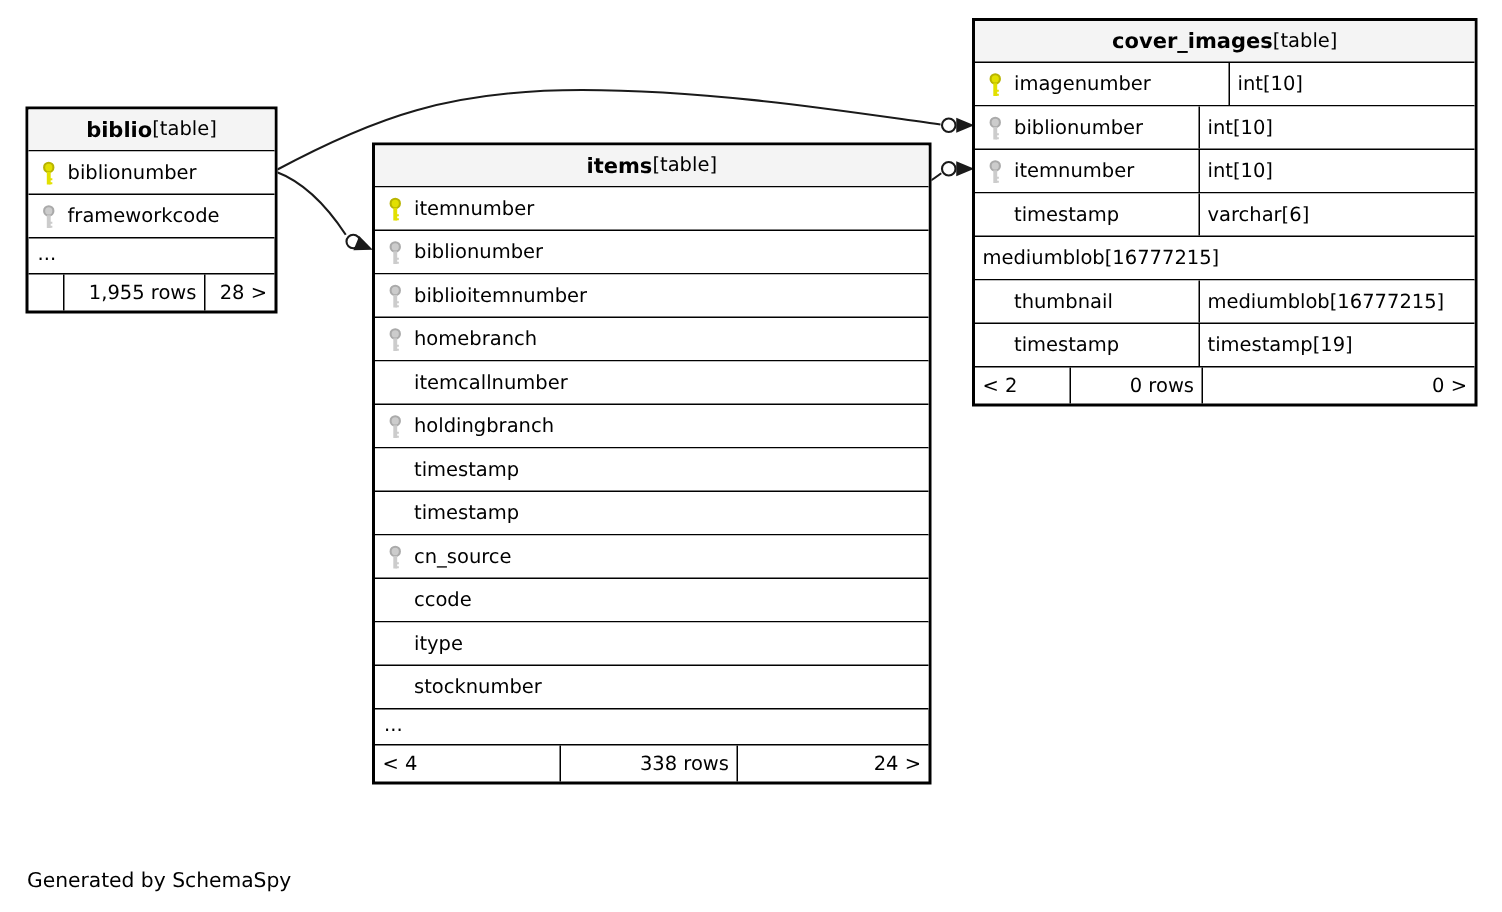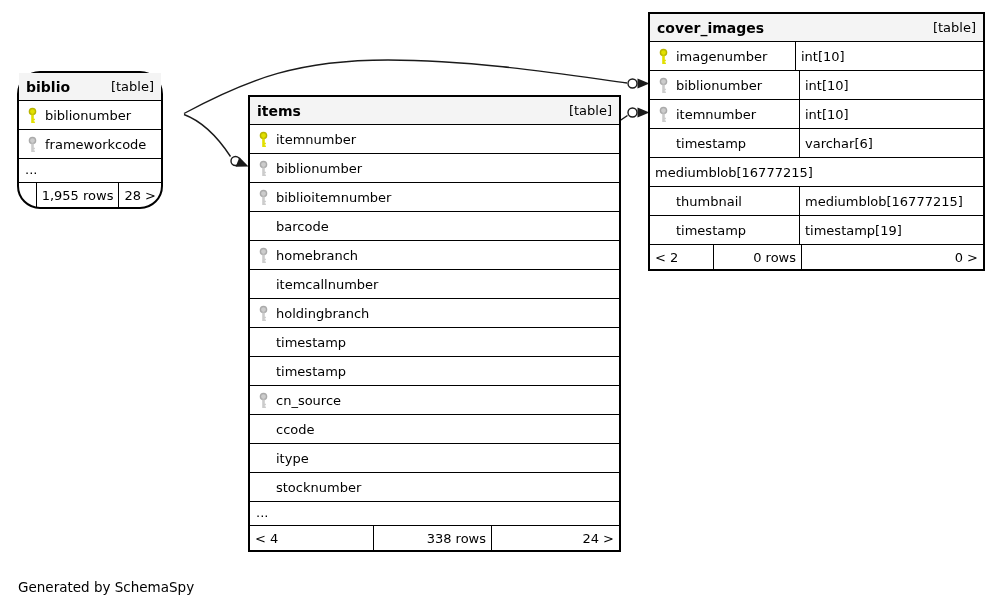--- a/index.html
+++ b/index.html
@@ -12,21 +12,21 @@
   .edges{position:absolute;left:0;top:0;z-index:1;pointer-events:none;}
   .edges path{fill:none;stroke:#1a1a1a;stroke-width:1.4;}
   .edges circle{fill:#ffffff;stroke:#1a1a1a;stroke-width:1.4;}
   .edges polygon{fill:#1a1a1a;stroke:none;}
   .db-table{
     position:absolute;z-index:2;background:#ffffff;
     border:2px solid #000;font-size:13px;
   }
   .t-header{
     height:28px;background:#f4f4f4;border-bottom:1px solid #000;
-    display:flex;align-items:center;justify-content:space-between;padding:0 7px;
+    display:flex;align-items:center;justify-content:center;padding:0 7px;
   }
   .t-header .tname{font-weight:bold;font-size:14px;}
   .t-header .ttype{font-size:13px;}
   .row{
     height:29px;border-bottom:1px solid #000;
     display:flex;align-items:stretch;background:#fff;
   }
   .namecell{display:flex;align-items:center;flex:0 0 auto;}
   .namecell.bordered{border-right:1px solid #000;}
   .typecell{display:flex;align-items:center;padding-left:5px;flex:1;}
@@ -54,21 +54,21 @@
     <circle cx="235.5" cy="161" r="4.5"></circle>
     <polygon points="248.5,166.5 235.6,166.8 239.5,157.3"></polygon>
   </g>
   <g>
     <path d="M581,137.5 C598,133 615,125 627.5,115.5"></path>
     <circle cx="632.5" cy="112.5" r="4.5"></circle>
     <polygon points="637.5,107.5 649.5,112.5 637.5,117.5"></polygon>
   </g>
 </svg>
 
-<div class="db-table" style="left:17px;top:71px;width:146px;border-radius:23px;">
+<div class="db-table" style="left:17px;top:71px;width:168px;">
   <div class="t-header">
     <span class="tname">biblio</span>
     <span class="ttype">[table]</span>
   </div>
   <div class="t-rows">
       <div class="row">
         <span class="namecell">
           <span class="keyslot">
             <svg width="11" height="17" viewBox="0 0 11 17">
               <circle cx="5.5" cy="4.6" r="3.1" fill="#e2e000" stroke="#b8b400" stroke-width="1.4"></circle>
@@ -137,26 +137,20 @@
               <circle cx="5.5" cy="4.6" r="3.1" fill="#cccccc" stroke="#aaaaaa" stroke-width="1.4"></circle>
               <path d="M5.5 7.5 L5.5 16" stroke="#cccccc" stroke-width="2.6" fill="none"></path>
               <path d="M5.5 12.5 h2.4 M5.5 15.2 h2.4" stroke="#cccccc" stroke-width="1.4" fill="none"></path>
             </svg>
           </span>
           <span class="colname">biblioitemnumber</span>
         </span>
       </div>
       <div class="row">
         <span class="namecell">
-          <span class="keyslot"></span>
-          <span class="colname">barcode</span>
-        </span>
-      </div>
-      <div class="row">
-        <span class="namecell">
           <span class="keyslot">
             <svg width="11" height="17" viewBox="0 0 11 17">
               <circle cx="5.5" cy="4.6" r="3.1" fill="#cccccc" stroke="#aaaaaa" stroke-width="1.4"></circle>
               <path d="M5.5 7.5 L5.5 16" stroke="#cccccc" stroke-width="2.6" fill="none"></path>
               <path d="M5.5 12.5 h2.4 M5.5 15.2 h2.4" stroke="#cccccc" stroke-width="1.4" fill="none"></path>
             </svg>
           </span>
           <span class="colname">homebranch</span>
         </span>
       </div>
@@ -229,21 +223,21 @@
   </div>
 </div>
 
 <div class="db-table" style="left:648px;top:12px;width:337px;">
   <div class="t-header">
     <span class="tname">cover_images</span>
     <span class="ttype">[table]</span>
   </div>
   <div class="t-rows">
       <div class="row">
-        <span class="namecell bordered" style="width:146px">
+        <span class="namecell bordered" style="width:170px">
           <span class="keyslot">
             <svg width="11" height="17" viewBox="0 0 11 17">
               <circle cx="5.5" cy="4.6" r="3.1" fill="#e2e000" stroke="#b8b400" stroke-width="1.4"></circle>
               <path d="M5.5 7.5 L5.5 16" stroke="#e2e000" stroke-width="2.6" fill="none"></path>
               <path d="M5.5 12.5 h2.4 M5.5 15.2 h2.4" stroke="#e2e000" stroke-width="1.4" fill="none"></path>
             </svg>
           </span>
           <span class="colname">imagenumber</span>
         </span>
         <span class="typecell">int[10]</span>

